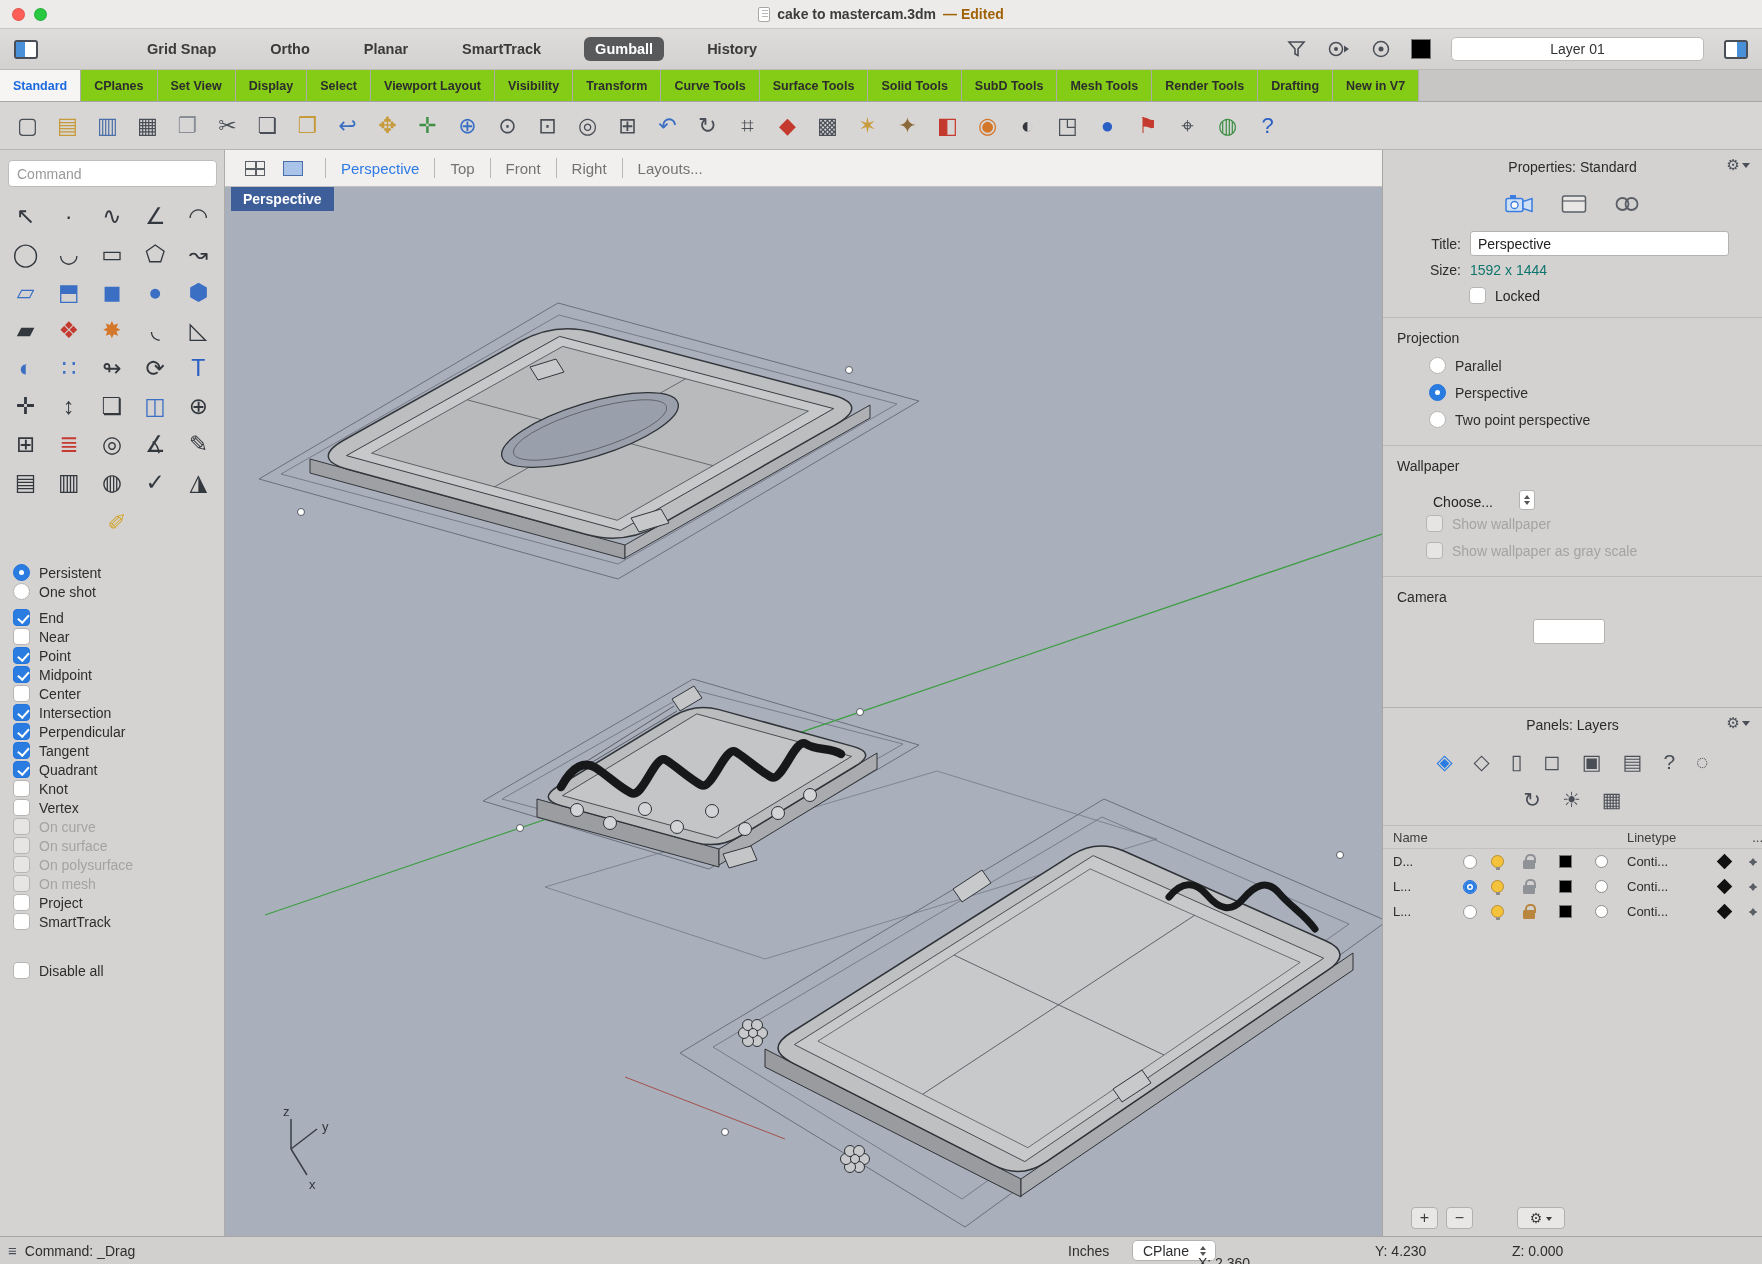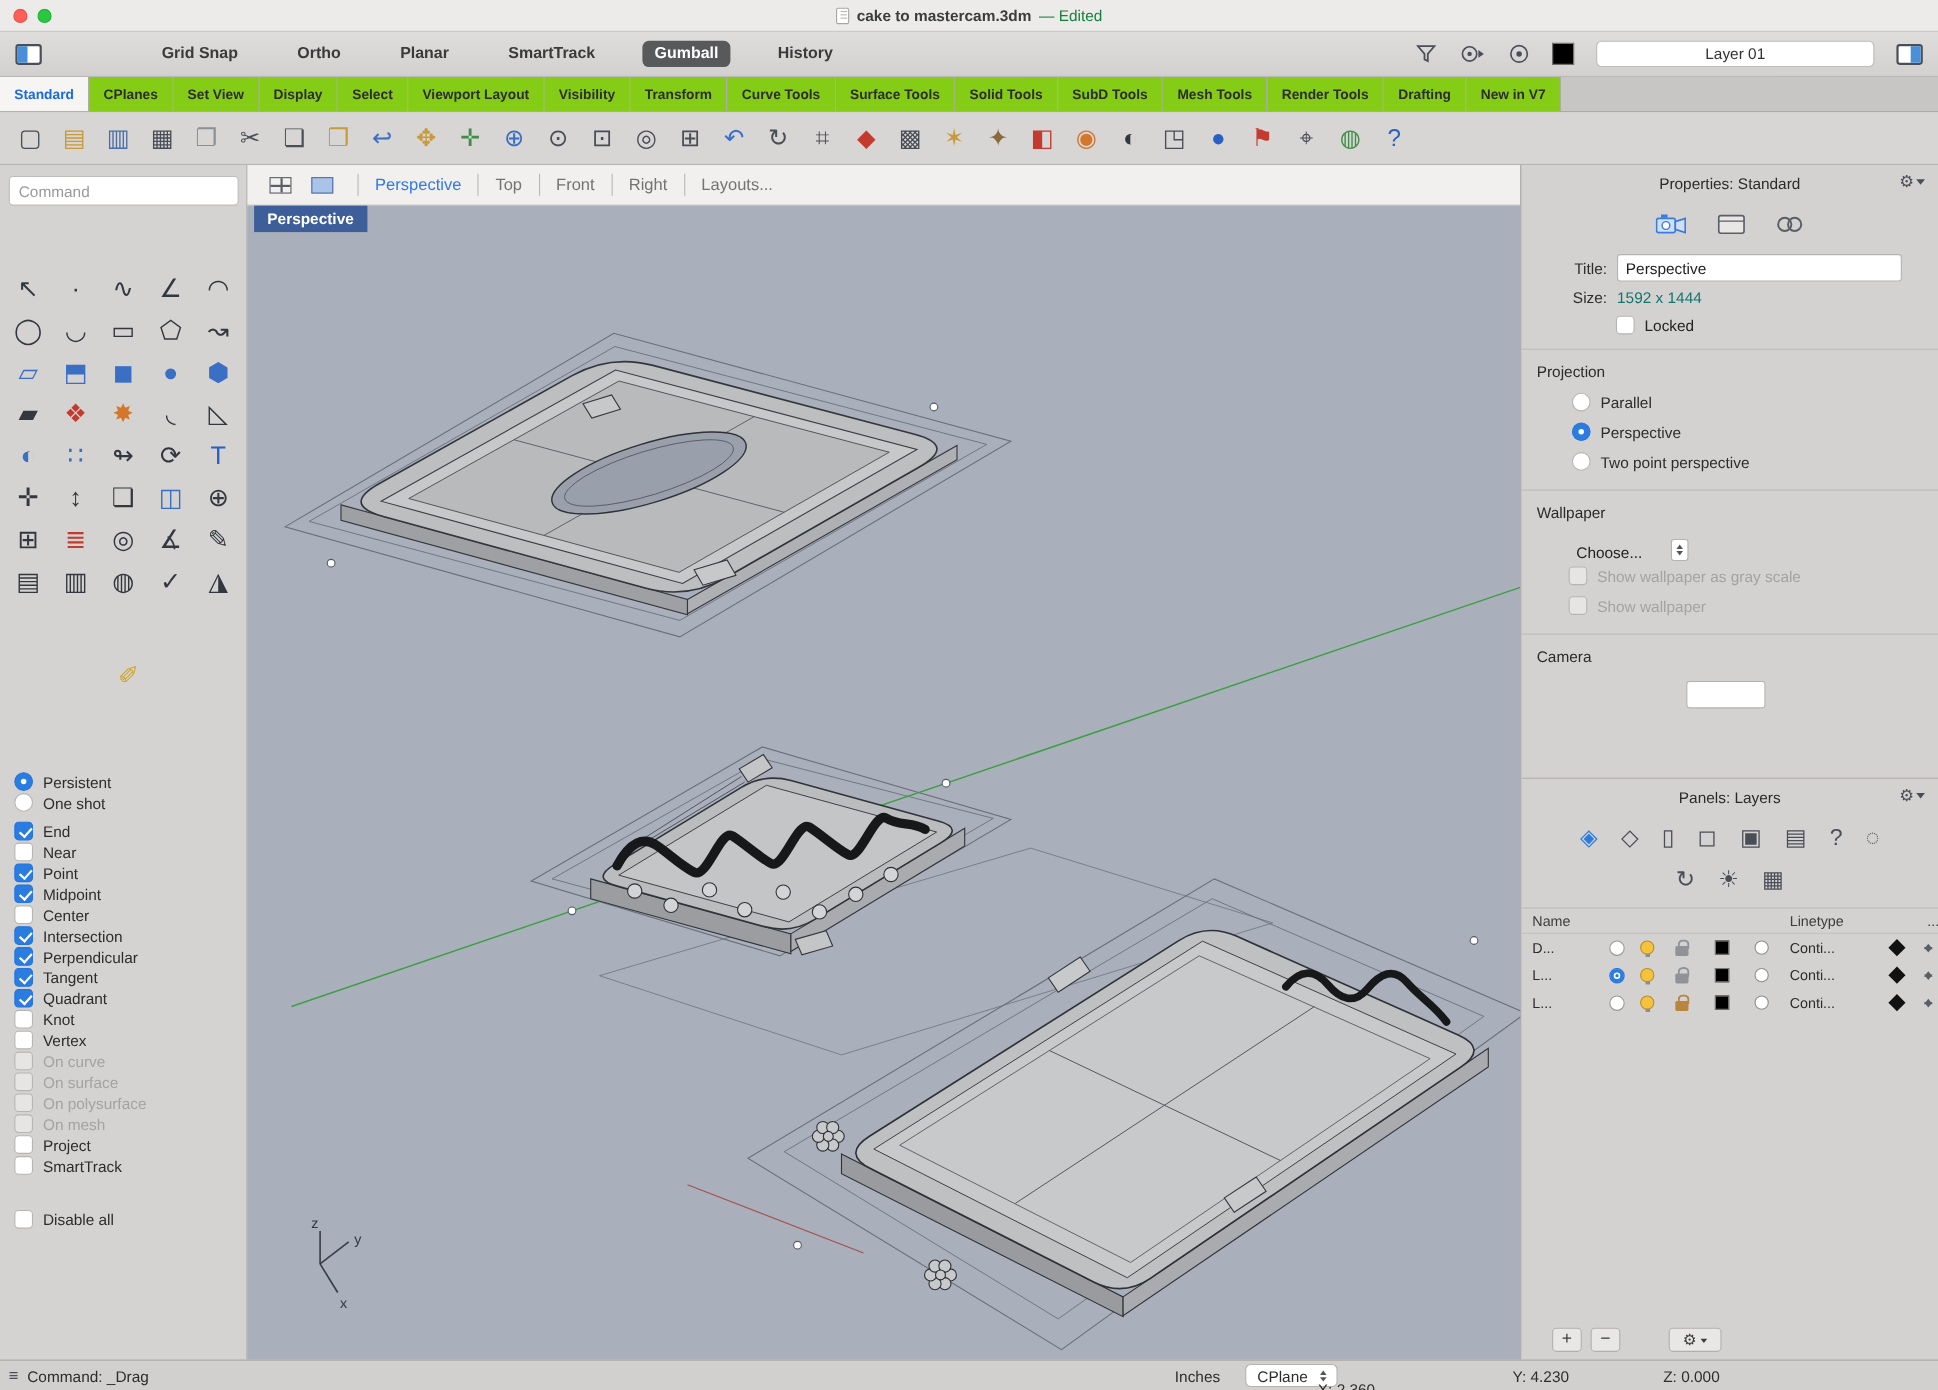--- a/index.html
+++ b/index.html
@@ -7,21 +7,21 @@
 body{font-family:"Liberation Sans","DejaVu Sans",sans-serif;font-size:13px;color:#222;background:#d2d0d0;}
 .window{width:1762px;height:1264px;display:flex;flex-direction:column;position:relative;}
 
 
 .titlebar{height:29px;background:#ecebea;border-bottom:1px solid #c9c7c6;display:flex;align-items:center;position:relative;flex:none;}
 .traffic{display:flex;gap:9px;margin-left:12px;z-index:2;}
 .light{width:13px;height:13px;border-radius:50%;border:1px solid rgba(0,0,0,.12);}
 .light.red{background:#ff5f57;}
 .light.green{background:#28c840;}
 .title-center{position:absolute;left:0;right:0;text-align:center;font-size:14px;font-weight:bold;color:#3c3c3c;display:flex;justify-content:center;align-items:center;gap:7px;}
-.title-center .edited{color:#15803d;font-weight:normal;}
+.title-center .edited{color:#a16207;font-weight:bold;}
 .doc-icon{display:inline-block;width:12px;height:15px;background:#fff;border:1px solid #a8a6a5;border-radius:2px;position:relative;}
 .doc-icon::after{content:"";position:absolute;right:1px;top:2px;width:6px;height:1.5px;background:#b9b7b6;box-shadow:0 3px 0 #b9b7b6,0 6px 0 #b9b7b6;}
 
 
 .modebar{height:41px;background:linear-gradient(#dfdddc,#d3d1d0);border-bottom:1px solid #bcbab9;display:flex;align-items:center;flex:none;}
 .pane-toggle{width:24px;height:19px;border:2px solid #4a4f57;border-radius:3px;position:relative;background:#fff;flex:none;}
 .pane-toggle.left::after{content:"";position:absolute;left:0;top:0;bottom:0;width:45%;background:#4a90d9;}
 .pane-toggle.right::after{content:"";position:absolute;right:0;top:0;bottom:0;width:45%;background:#4a90d9;}
 .modebar .pane-toggle.left{margin-left:14px;}
 .mode-items{display:flex;gap:32px;margin-left:98px;align-items:center;}
@@ -37,21 +37,21 @@
 .tab.active{background:#f6f5f4;color:#1c6ae0;}
 
 
 .toolbar{height:48px;background:#d8d6d5;border-bottom:1px solid #b7b5b4;display:flex;align-items:center;gap:9px;padding:0 12px;flex:none;}
 .tb-icon{width:31px;height:31px;display:flex;align-items:center;justify-content:center;font-size:22px;line-height:1;cursor:default;}
 
 
 .content{flex:1;display:flex;min-height:0;}
 
 
-.left-sidebar{width:225px;background:#d5d3d2;border-right:1px solid #aeacab;display:flex;flex-direction:column;overflow:hidden;gap:46px;}
+.left-sidebar{width:225px;background:#d5d3d2;border-right:1px solid #aeacab;display:flex;flex-direction:column;overflow:hidden;}
 .command-input{margin:10px 8px 4px;height:27px;background:#fff;border:1px solid #bfbdbc;border-radius:4px;padding:0 8px;font-size:14px;color:#555;width:209px;font-family:inherit;}
 .command-input::placeholder{color:#9c9a99;}
 .palette{display:grid;grid-template-columns:repeat(5,1fr);padding:6px 4px 0;}
 .pal-icon{height:38px;display:flex;align-items:center;justify-content:center;font-size:23px;line-height:1;cursor:default;}
 .pencil-row{padding:2px 0 0 10px;font-size:24px;}
 .osnap{margin-top:22px;padding-left:13px;display:flex;flex-direction:column;gap:7px;font-size:14px;color:#2d2d2d;}
 .osnap-row{display:flex;align-items:center;gap:9px;height:19px;}
 .osnap-row.disabled{color:#a5a3a2;}
 .cb{width:17px;height:17px;border-radius:4px;background:#fff;border:1px solid #b7b5b4;position:relative;flex:none;}
 .osnap-row.checked .cb{background:#2a7ce0;border-color:#2374dc;}
@@ -674,26 +674,26 @@
         <div class="divider"></div>
         <div class="sect-head">Wallpaper</div>
         <div class="choose-row">
           <span>Choose...</span>
           <span class="stepper"></span>
         </div>
         <div>
 
             <div class="indent-row disabled" style="margin-left:43px;">
               <span class="cb"></span>
+              <span>Show wallpaper</span>
+            </div>
+
+            <div class="indent-row disabled" style="margin-left:43px;">
+              <span class="cb"></span>
               <span>Show wallpaper as gray scale</span>
-            </div>
-
-            <div class="indent-row disabled" style="margin-left:43px;">
-              <span class="cb"></span>
-              <span>Show wallpaper</span>
             </div>
           </div>
         <div class="divider"></div>
         <div class="sect-head">Camera</div>
         <div class="camera-cut">
           <input class="text-input" type="text" style="">
         </div>
       </div>
 
       <div class="layers-section">

